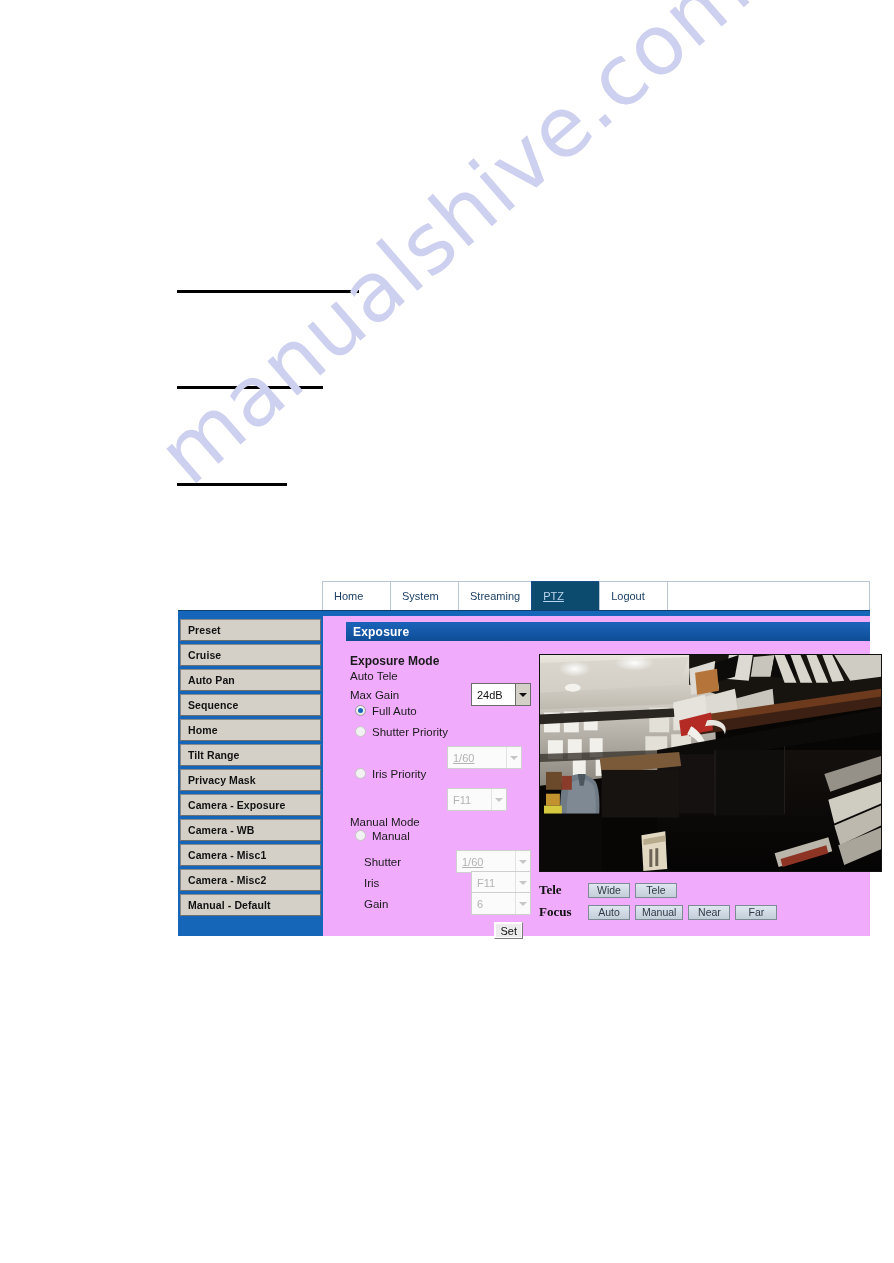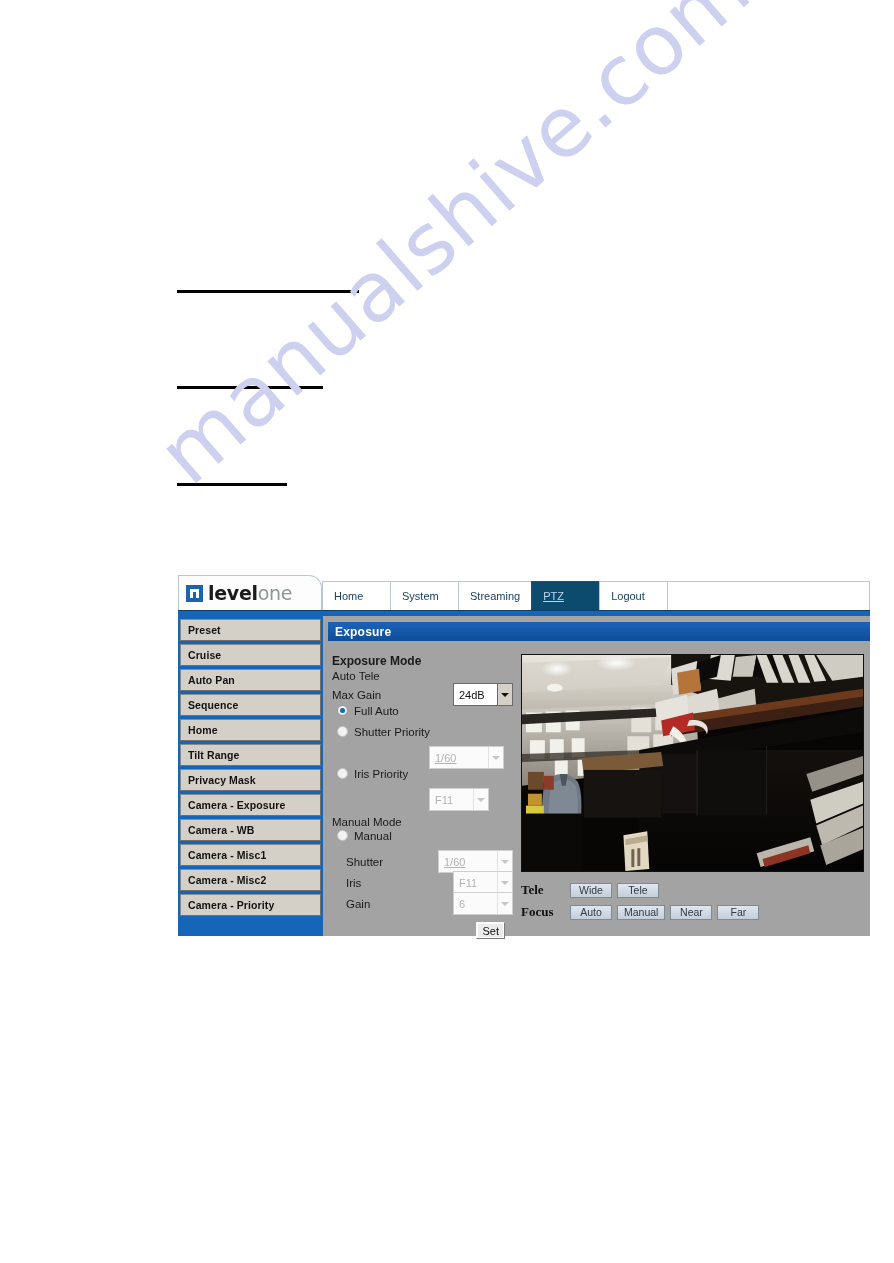--- a/index.html
+++ b/index.html
@@ -181,22 +181,22 @@
     font-size: 10.5px;
     font-weight: 700;
     color: #111111;
     letter-spacing: 0.1px;
     text-align: center;
   }
 
   .content {
     flex: 1;
     min-width: 0;
-    background: #a3a3a3;
-    padding-left: 5px;
+    background: #f0abfc;
+    padding-left: 23px;
     box-sizing: border-box;
   }
   .panel-title {
     height: 19px;
     background: #1458a8;
     background: linear-gradient(to bottom, #1b63b9 0%, #0f4e97 100%);
     color: #ffffff;
     font-size: 12px;
     font-weight: 700;
     display: flex;
@@ -402,24 +402,20 @@
 
   <div class="rule rule-1"></div>
   <div class="rule rule-2"></div>
   <div class="rule rule-3"></div>
 
   <div class="watermark">manualshive.com</div>
 
   <div class="ui-shot">
 
     <div class="ui-header">
-      <div class="logo-box">
-        <span class="logo-mark"></span>
-        <span class="logo-text"><span class="lvl">level</span><span class="one">one</span></span>
-      </div>
 
       <div class="tabs">
         <div class="tab">Home</div>
         <div class="tab">System</div>
         <div class="tab">Streaming</div>
         <div class="tab active">PTZ</div>
         <div class="tab">Logout</div>
         <div class="tab filler"></div>
       </div>
     </div>
@@ -433,21 +429,21 @@
         <div class="nav-item">Cruise</div>
         <div class="nav-item">Auto Pan</div>
         <div class="nav-item">Sequence</div>
         <div class="nav-item">Home</div>
         <div class="nav-item">Tilt Range</div>
         <div class="nav-item">Privacy Mask</div>
         <div class="nav-item">Camera - Exposure</div>
         <div class="nav-item">Camera - WB</div>
         <div class="nav-item">Camera - Misc1</div>
         <div class="nav-item">Camera - Misc2</div>
-        <div class="nav-item">Camera - Priority</div>
+        <div class="nav-item">Manual - Default</div>
       </div>
 
       <div class="content">
 
         <div class="panel-title">Exposure</div>
 
         <div class="panel-body">
 
           <div class="form-col">
 

